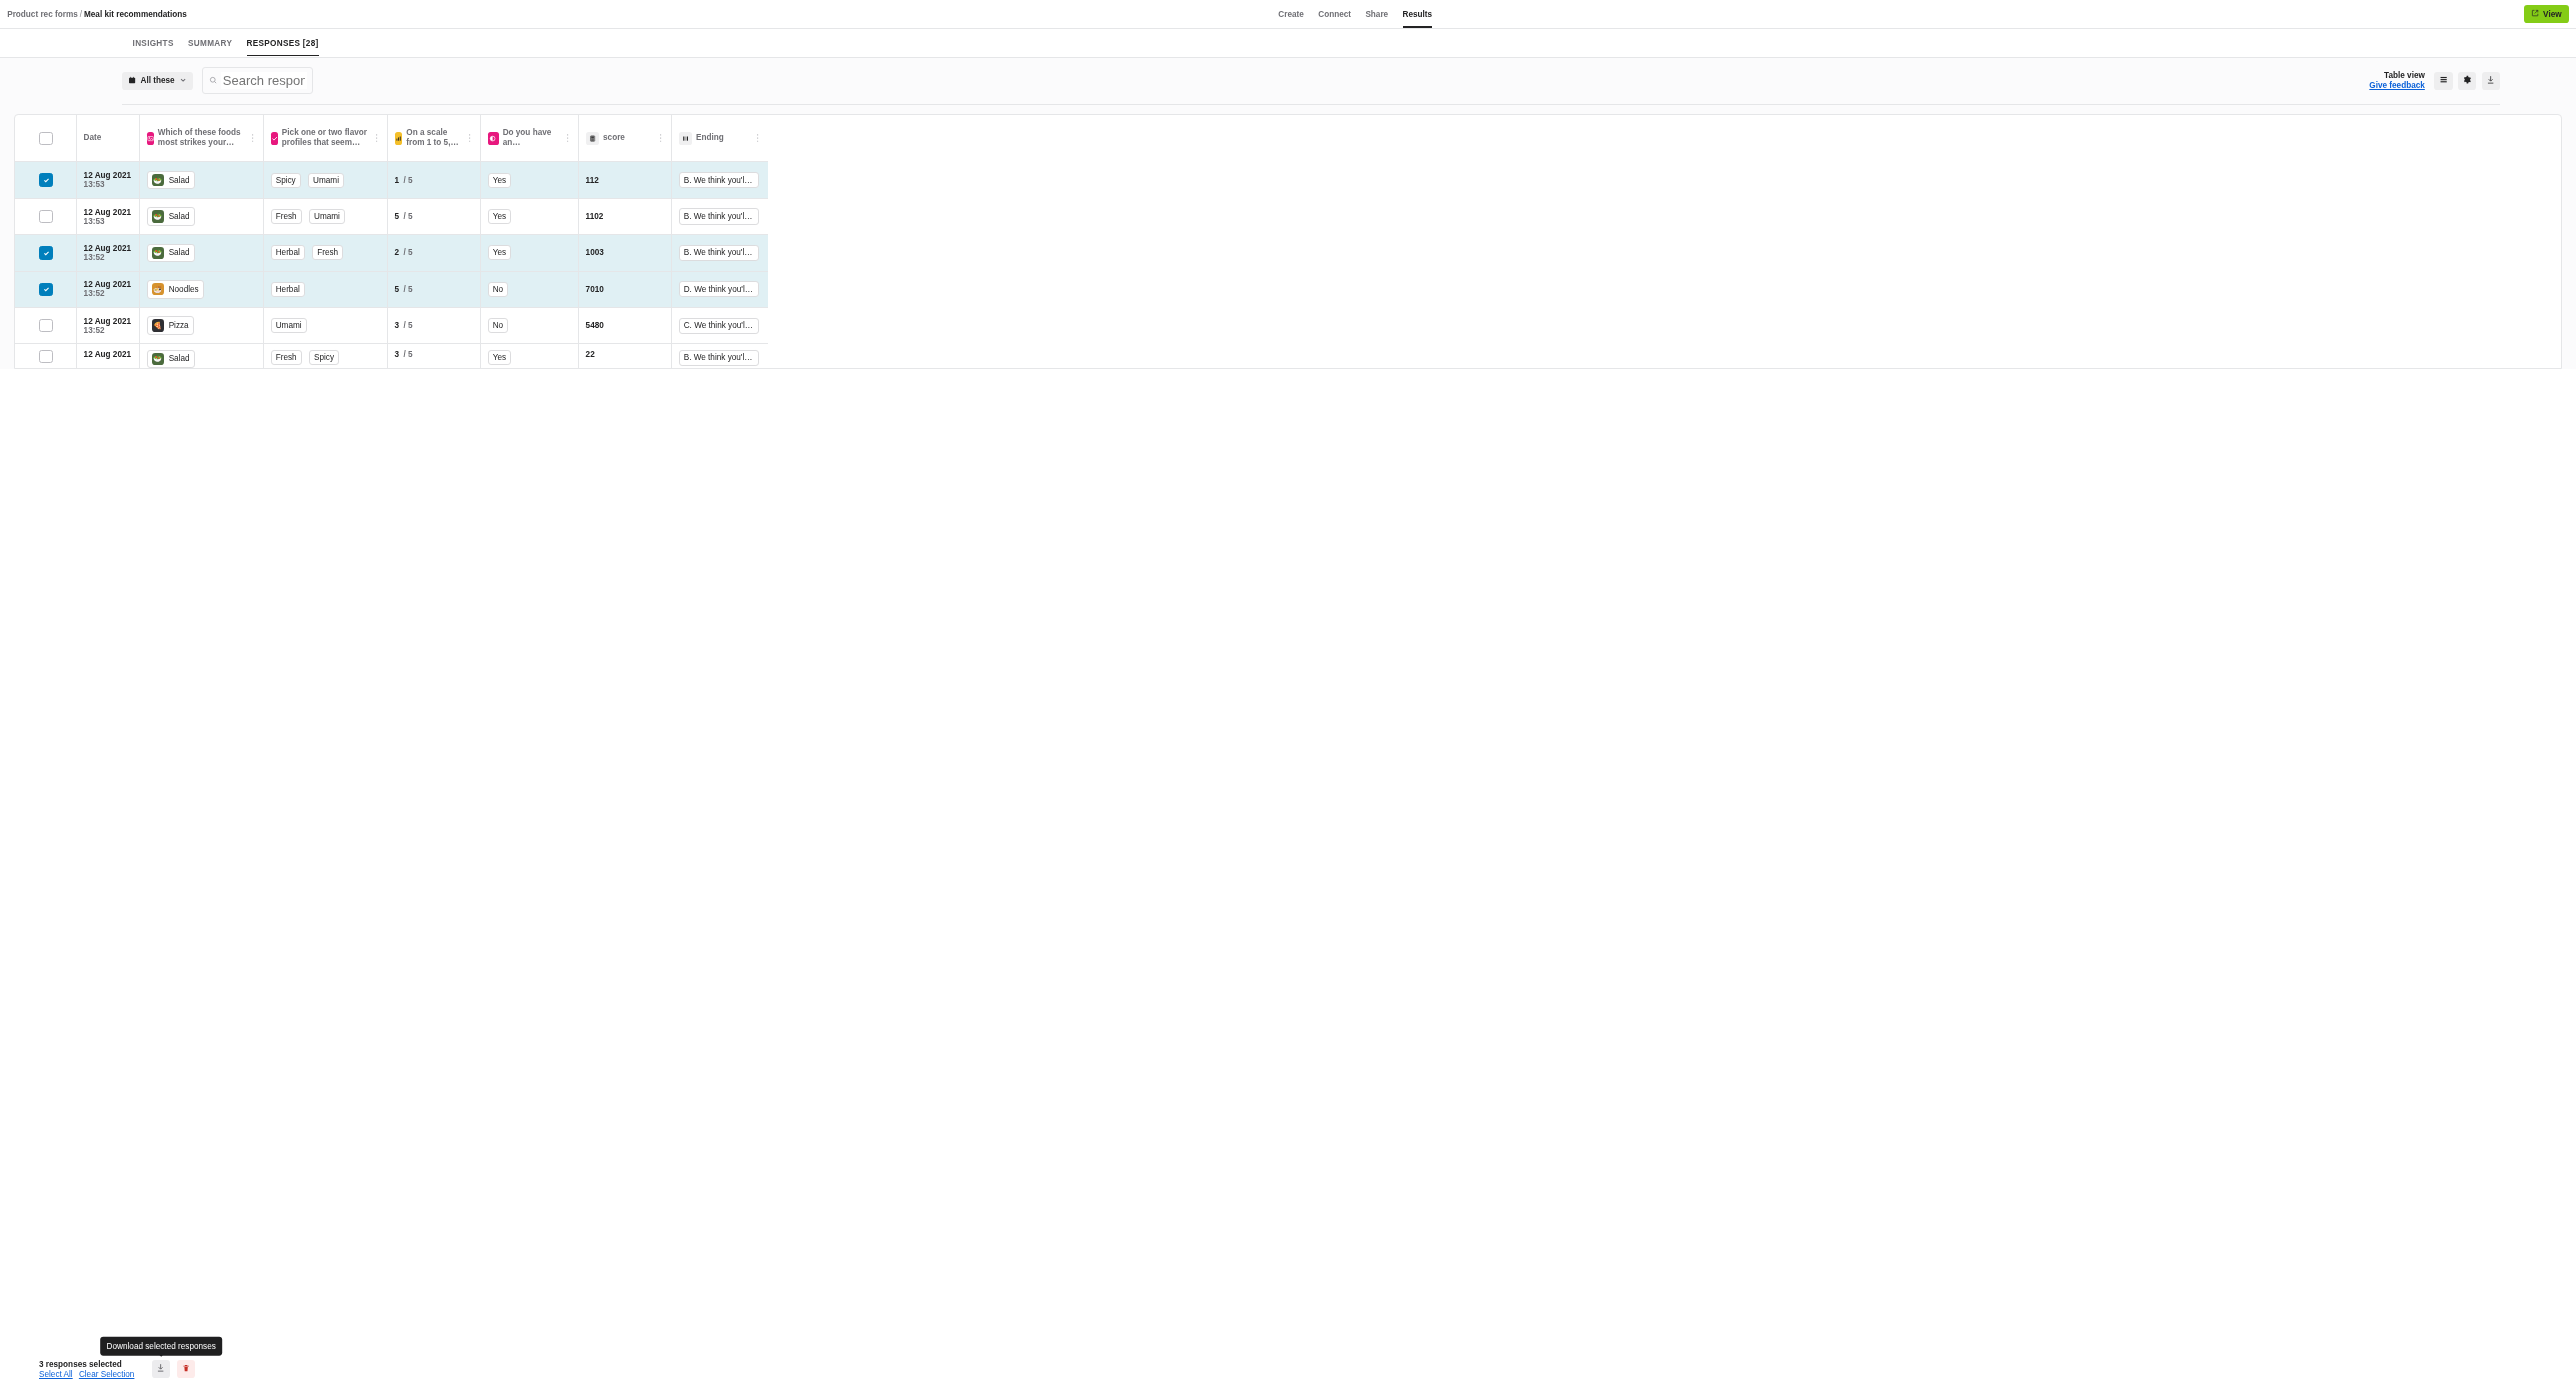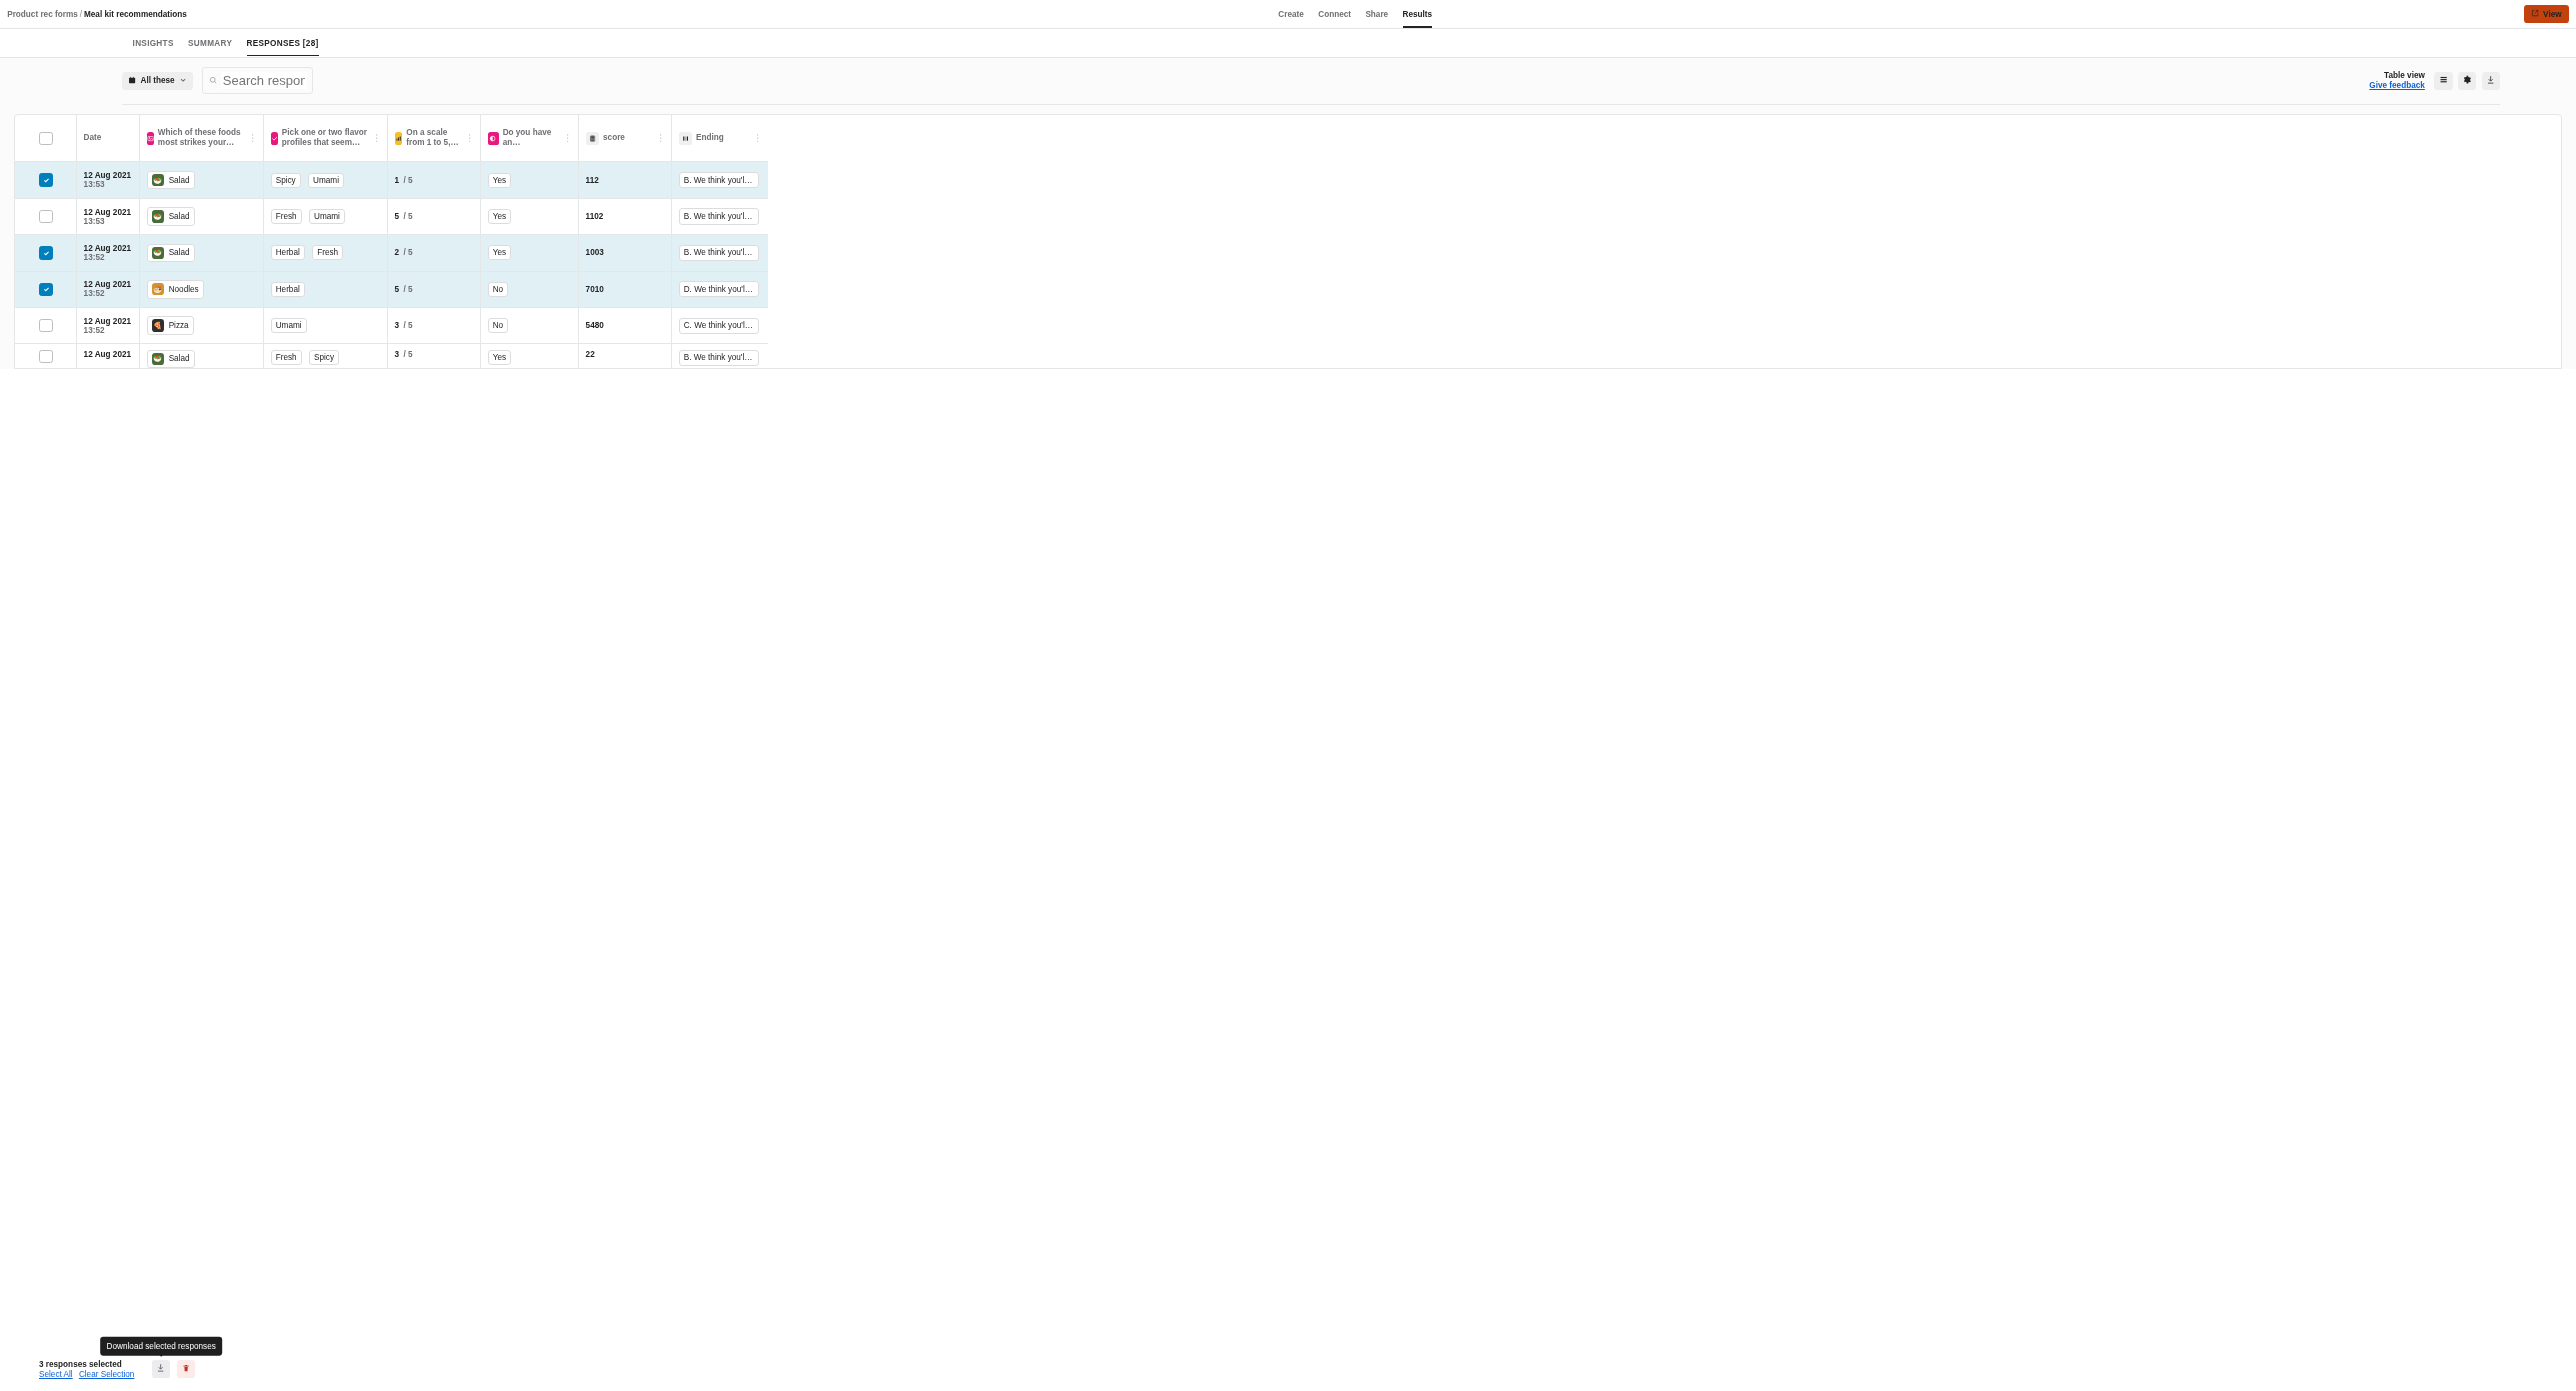--- a/index.html
+++ b/index.html
@@ -22,21 +22,21 @@
   html,body{margin:0;padding:0;font-family:-apple-system,BlinkMacSystemFont,Segoe UI,Helvetica,Arial,sans-serif;color:var(--text);}
   
   .topbar{display:flex;align-items:center;justify-content:space-between;height:28px;border-bottom:0.5px solid var(--border);padding:0 7.2px 0 7.2px;}
   .breadcrumb{display:flex;align-items:center;gap:2px;font-weight:600;color:var(--muted);}
   .breadcrumb .sep{color:var(--muted2);font-weight:500;}
   .breadcrumb .current{color:var(--text);}
   .topnav{display:flex;align-items:center;gap:14.4px;text-align:center;}
   .topnav a{color:var(--muted);text-decoration:none;font-weight:600;}
   .topnav a.active{color:var(--text);position:relative;}
   .topnav a.active::after{content:"";position:absolute;left:0;right:0;bottom:-9.3px;height:1.5px;background:var(--text);}
-  .view-btn{display:flex;align-items:center;gap:4.1px;background:#c2410c;border-radius:3.1px;padding:4.1px 7.2px;font-weight:600;color:var(--text);}
+  .view-btn{display:flex;align-items:center;gap:4.1px;background:#84cc16;border-radius:3.1px;padding:4.1px 7.2px;font-weight:600;color:var(--text);}
   .view-btn svg{width:8.2px;height:8.2px;}
 
   
   .subnav{height:28px;border-bottom:0.5px solid var(--border);display:flex;align-items:center;gap:14.4px;padding:0 7.2px;justify-content:flex-start;}
   .subnav .spacer-left{width:111px;}
   .subnav a{color:var(--muted);text-decoration:none;font-weight:700;letter-spacing:0.3px;}
   .subnav a.active{color:var(--text);position:relative;}
   .subnav a.active::after{content:"";position:absolute;left:0;right:0;bottom:-8.8px;height:1.5px;background:var(--text);}
 
   

